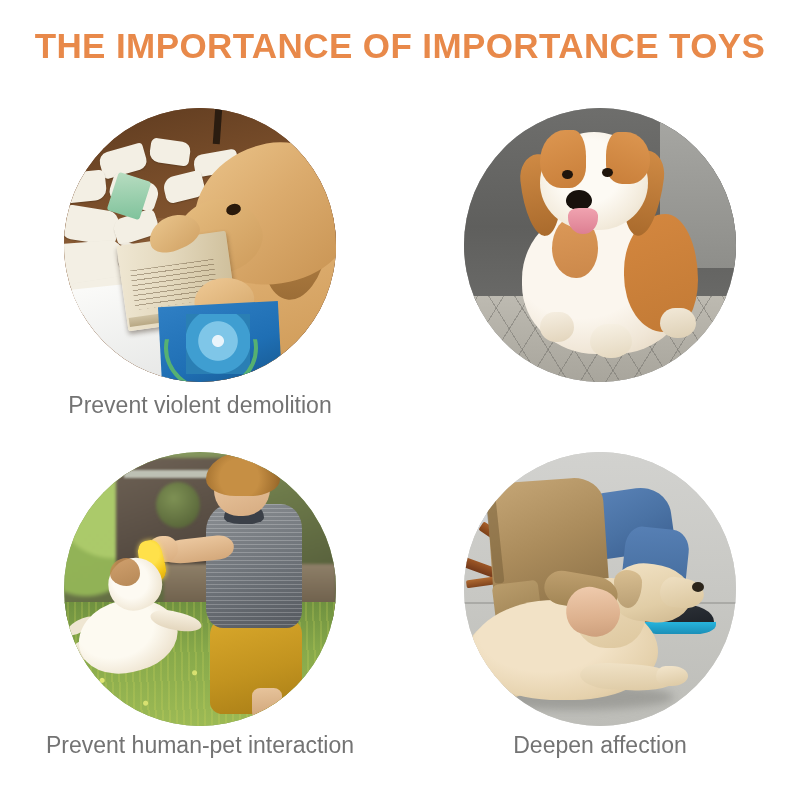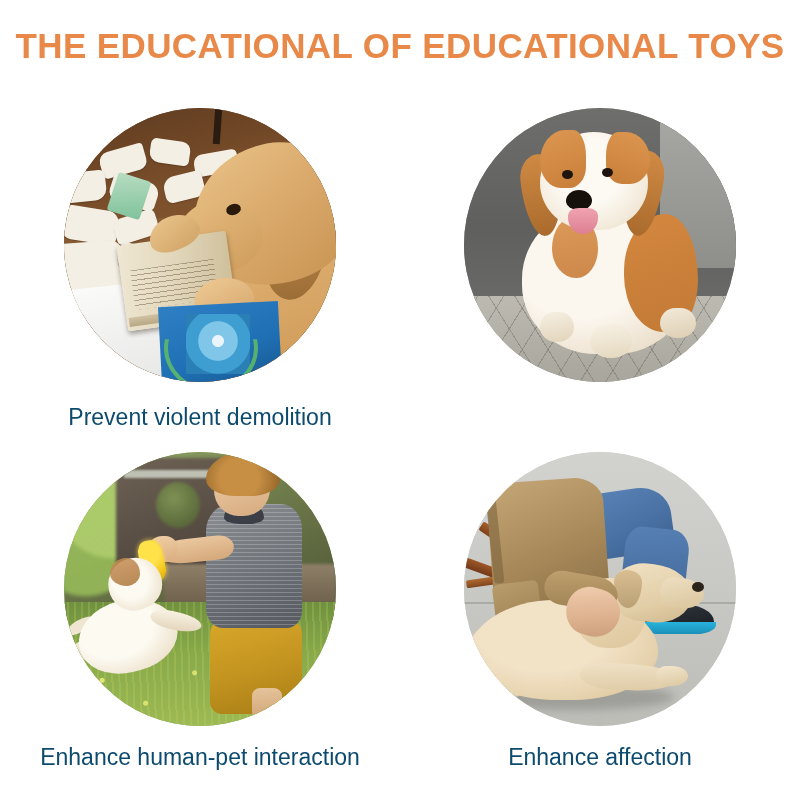--- a/index.html
+++ b/index.html
@@ -76,23 +76,22 @@
   }
 
   .caption {
     position: absolute;
     left: 0;
     top: 296px;
     width: 400px;
     text-align: center;
     font-family: "Liberation Sans", sans-serif;
     font-size: 23px;
-    color: #0c4a6e;
+    color: #737373;
     white-space: nowrap;
-    margin-top: 12px;
   }
   .cell-bl .caption { top: 292px; }
   .cell-br .caption { top: 292px; }
 
   
   .layer { position: absolute; }
 
   
   .p1 { background: #6d4426; }
   .p1 .floor-dark {
@@ -564,21 +563,21 @@
     background: rgba(120,120,116,.45);
     border-radius: 50%;
     filter: blur(4px);
   }
 </style>
 </head>
 <body>
 
 <div class="page">
 
-  <div class="title">THE EDUCATIONAL OF EDUCATIONAL TOYS</div>
+  <div class="title">THE IMPORTANCE OF IMPORTANCE TOYS</div>
 
   <div class="grid">
 
     <div class="cell cell-tl">
       <div class="photo-wrap">
         <div class="photo p1">
           <div class="layer floor-dark"></div>
           <div class="layer floor-low"></div>
           <div class="layer leg"></div>
 
@@ -677,21 +676,21 @@
           <div class="layer toy"></div>
 
           <div class="layer pup-tail"></div>
           <div class="layer pup-leg-b"></div>
           <div class="layer pup-body"></div>
           <div class="layer pup-leg-f"></div>
           <div class="layer pup-head"></div>
           <div class="layer pup-patch"></div>
         </div>
       </div>
-      <div class="caption">Enhance human-pet interaction</div>
+      <div class="caption">Prevent human-pet interaction</div>
     </div>
 
     <div class="cell cell-br">
       <div class="photo-wrap">
         <div class="photo p4">
           <div class="layer bg-floor"></div>
           <div class="layer floor-line"></div>
 
           <div class="layer stool-seat"></div>
           <div class="layer stool-leg-a"></div>
@@ -718,17 +717,17 @@
           <div class="layer dog-head"></div>
           <div class="layer dog-ear"></div>
           <div class="layer dog-muzzle"></div>
           <div class="layer dog-nose"></div>
           <div class="layer collar"></div>
 
           <div class="layer arm"></div>
           <div class="layer hand"></div>
         </div>
       </div>
-      <div class="caption">Enhance affection</div>
+      <div class="caption">Deepen affection</div>
     </div>
 
   </div>
 </div>
 
 </body></html>

